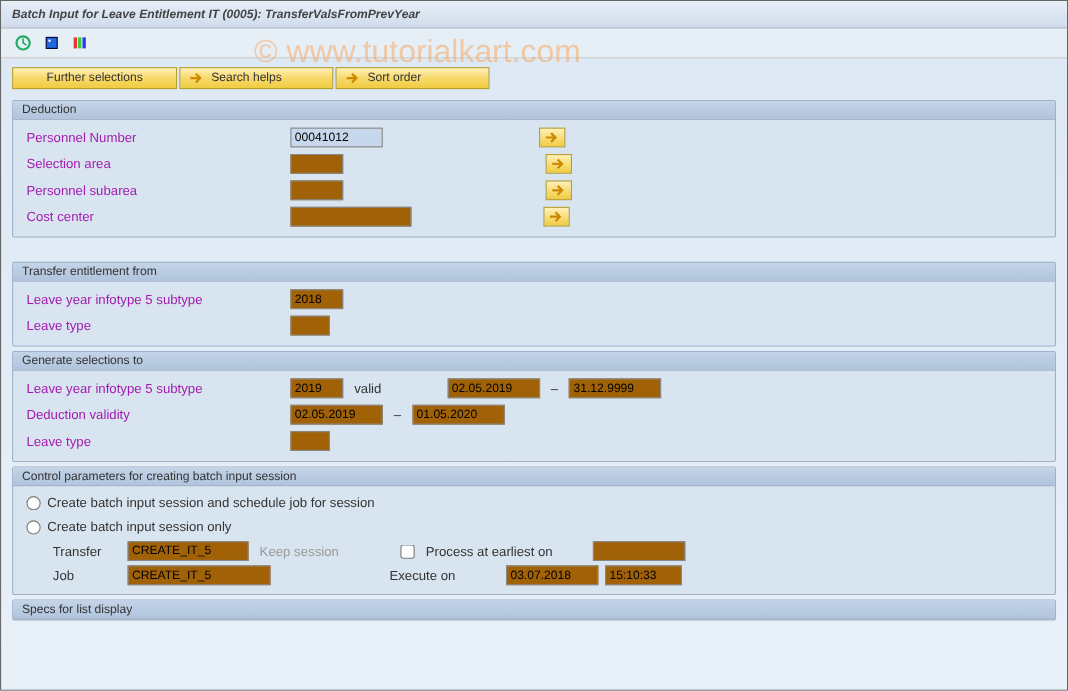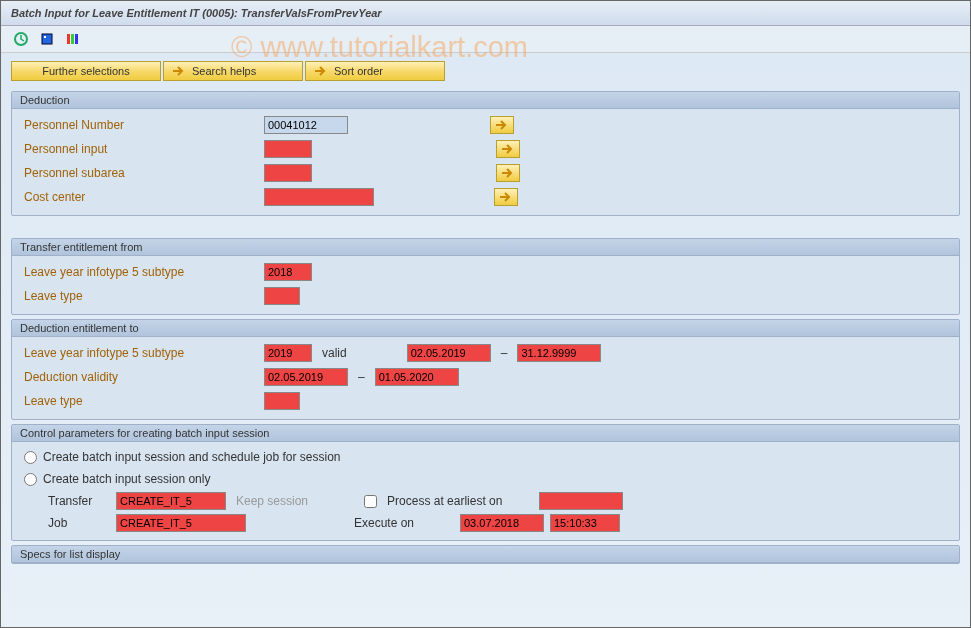--- a/index.html
+++ b/index.html
@@ -83,26 +83,26 @@
     }
     .field-row {
       display: flex;
       align-items: center;
       min-height: 24px;
       gap: 4px;
     }
     .field-label {
       width: 240px;
       font-size: 12px;
-      color: #a16207;
+      color: #a21caf;
       padding-left: 4px;
     }
     .text-input {
       border: 1px solid #888;
-      background: #ef4444;
+      background: #a16207;
       font-size: 11px;
       padding: 1px 3px;
       height: 18px;
     }
     .text-input.sel { background: #c8d8ec; }
     .w-xs { width: 36px; }
     .w-sm { width: 48px; }
     .w-md { width: 84px; }
     .w-lg { width: 110px; }
     .w-xl { width: 130px; }
@@ -200,21 +200,21 @@
       <div class="field-row">
         <span class="field-label">Personnel Number</span>
         <input class="text-input sel w-md" value="00041012" style="">
         <span class="more-btn shift1">
             <svg width="12" height="10">
               <path d="M0 5 h8 M5 1 l4 4 -4 4" stroke="#c80" stroke-width="2" fill="none"></path>
             </svg>
           </span>
       </div>
       <div class="field-row">
-        <span class="field-label">Personnel input</span>
+        <span class="field-label">Selection area</span>
         <input class="text-input w-sm" value="" style="">
         <span class="more-btn" style="margin-left:180px">
             <svg width="12" height="10">
               <path d="M0 5 h8 M5 1 l4 4 -4 4" stroke="#c80" stroke-width="2" fill="none"></path>
             </svg>
           </span>
       </div>
       <div class="field-row">
         <span class="field-label">Personnel subarea</span>
         <input class="text-input w-sm" value="" style="">
@@ -244,21 +244,21 @@
         <input class="text-input w-sm" value="2018" style="">
       </div>
       <div class="field-row">
         <span class="field-label">Leave type</span>
         <input class="text-input w-xs" value="" style="">
       </div>
     </div>
   </div>
 
   <div class="group">
-    <div class="group-title">Deduction entitlement to</div>
+    <div class="group-title">Generate selections to</div>
     <div class="group-body">
       <div class="field-row">
         <span class="field-label">Leave year infotype 5 subtype</span>
         <input class="text-input w-sm" value="2019" style="">
         <span class="static-txt" style="padding:0 6px">valid</span>
         <span style="width:46px"></span>
         <input class="text-input w-md" value="02.05.2019" style="">
         <span class="dash">–</span>
         <input class="text-input w-md" value="31.12.9999" style="">
       </div>

